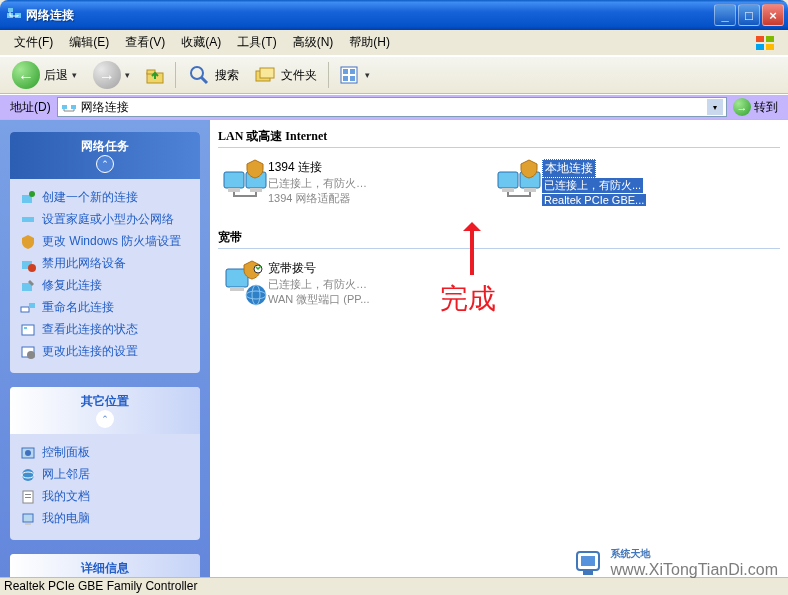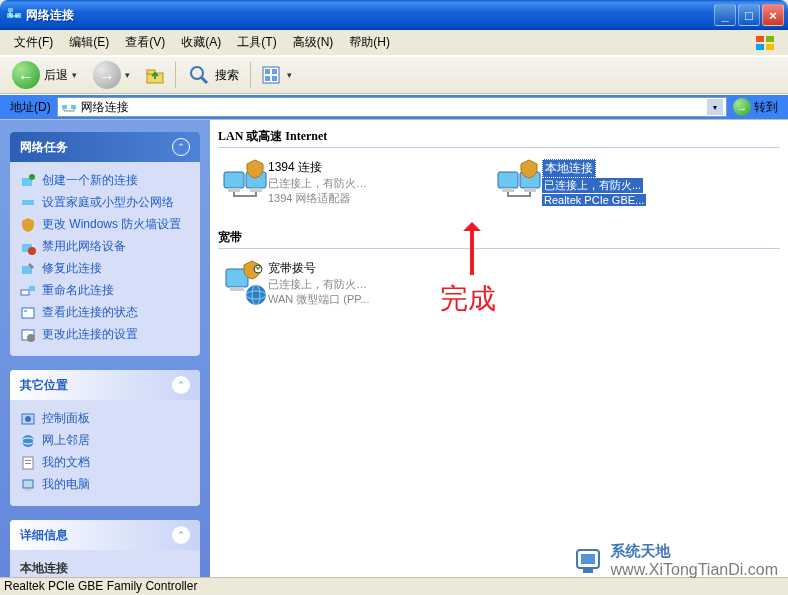--- a/index.html
+++ b/index.html
@@ -24,34 +24,34 @@
 .tool-btn { display: flex; align-items: center; gap: 4px; padding: 3px 6px; border-radius: 3px; cursor: default; }
 .tool-btn.icon-only { padding: 3px; }
 .tool-sep { width: 1px; height: 26px; background: #c0c0b0; margin: 0 3px; }
 .tool-drop { width: 10px; font-size: 9px; color: #333; }
 .nav-circle { width: 28px; height: 28px; border-radius: 50%; display: flex; align-items: center; justify-content: center; }
 .nav-green { background: radial-gradient(circle at 30% 30%, #a0e890, #2e9e2a); }
 .nav-gray { background: radial-gradient(circle at 30% 30%, #e8e8e8, #a0a0a0); }
 .nav-arrow { color: #fff; font-size: 16px; font-weight: bold; }
 
 
-.addressbar { height: 26px; background: #3b82f6; display: flex; align-items: center; padding: 0 4px; border-top: 1px solid #fff; border-bottom: 1px solid #c0c0b0; }
+.addressbar { height: 26px; background: #c4b5fd; display: flex; align-items: center; padding: 0 4px; border-top: 1px solid #fff; border-bottom: 1px solid #c0c0b0; }
 .addr-label { padding: 0 6px; }
 .addr-field { flex: 1; height: 20px; background: #fff; border: 1px solid #7f9db9; display: flex; align-items: center; padding: 0 3px; gap: 4px; }
 .addr-field .drop { margin-left: auto; width: 16px; height: 16px; background: #c9d8ed; display: flex; align-items: center; justify-content: center; font-size: 8px; }
 .go-btn { display: flex; align-items: center; gap: 3px; padding: 0 6px; }
 .go-icon { width: 18px; height: 18px; background: radial-gradient(circle at 30% 30%, #a0e890, #2e9e2a); border-radius: 50%; display: flex; align-items: center; justify-content: center; color: #fff; font-size: 11px; }
 
 
 .content { display: flex; height: calc(100% - 30px - 26px - 38px - 26px - 18px); background: #fff; }
 
 
 .sidepanel { width: 210px; background: linear-gradient(to bottom, #7aa1e6 0%, #6487dc 100%); padding: 12px 10px; overflow: hidden; }
 .panel-box { background: #d6dff7; border-radius: 4px; margin-bottom: 14px; }
-.panel-hdr { background: linear-gradient(to right, #fff 0%, #c6d3f7 100%); padding: 6px 10px; border-radius: 4px 4px 0 0; display: flex; align-items: center; justify-content: space-between; }
+.panel-hdr { background: linear-gradient(to right, #fff 0%, #c6d3f7 100%); padding: 6px 10px; border-radius: 4px 4px 0 0; display: flex; align-items: center; justify-content: space-between; flex-direction: column; }
 .panel-hdr.blue { background: linear-gradient(to right, #2c5fb3 0%, #4f83d8 100%); color: #fff; }
 .panel-hdr-title { font-weight: bold; color: #215dc6; }
 .panel-hdr.blue .panel-hdr-title { color: #fff; }
 .panel-chev { width: 18px; height: 18px; border-radius: 50%; background: #fff; display: flex; align-items: center; justify-content: center; font-size: 9px; color: #4f83d8; }
 .panel-hdr.blue .panel-chev { background: #4f83d8; color: #fff; border: 1px solid #fff; }
 .panel-body { padding: 8px 10px 10px; }
 .panel-item { display: flex; align-items: flex-start; gap: 6px; padding: 3px 0; color: #215dc6; cursor: pointer; }
 .panel-item .pi-icon { width: 16px; height: 16px; flex-shrink: 0; display: flex; align-items: center; justify-content: center; }
 .panel-item span.label { line-height: 1.3; }
 .detail-title { font-weight: bold; color: #333; padding: 2px 0; }
@@ -73,21 +73,21 @@
 .annot-arrow { position: absolute; left: 260px; top: 105px; width: 4px; height: 50px; background: #ed1c24; }
 .annot-arrow::before { content: ''; position: absolute; top: -12px; left: -7px; border: 9px solid transparent; border-bottom-color: #ed1c24; }
 .annot-text { position: absolute; left: 230px; top: 160px; color: #ed1c24; font-size: 28px; font-family: "SimSun"; }
 
 
 .statusbar { height: 16px; background: #ece9d8; border-top: 1px solid #c0c0b0; padding: 1px 4px; font-family: "SimSun", monospace; font-size: 12px; display: flex; align-items: center; }
 
 
 .watermark { position: absolute; right: 10px; bottom: 16px; display: flex; align-items: center; gap: 4px; opacity: 0.85; }
 .watermark .wm-text { font-family: "Microsoft YaHei", sans-serif; }
-.watermark .wm-title { font-size: 15px; font-weight: bold; color: #2060b0; }
+.watermark .wm-title { font-size: 10px; font-weight: bold; color: #2060b0; }
 .watermark .wm-url { font-size: 16px; color: #666; }
 
 
 svg { display: block; }
 </style>
 </head>
 <body>
 
 <div class="titlebar">
   <svg class="icon" viewBox="0 0 16 16">
@@ -142,20 +142,27 @@
       </svg>
   </div>
   <div class="tool-sep"></div>
   <div class="tool-btn">
     <svg width="24" height="24">
         <circle cx="10" cy="10" r="6" fill="none" stroke="#4070c0" stroke-width="2"></circle>
         <line x1="14" y1="14" x2="20" y2="20" stroke="#4070c0" stroke-width="3"></line>
       </svg>
     <span>搜索</span>
   </div>
+  <div class="tool-btn">
+    <svg width="24" height="24">
+        <rect x="3" y="8" width="14" height="10" fill="#f0d66a" stroke="#b89020"></rect>
+        <rect x="7" y="5" width="14" height="10" fill="#fae89a" stroke="#b89020"></rect>
+      </svg>
+    <span>文件夹</span>
+  </div>
   <div class="tool-sep"></div>
   <div class="tool-btn icon-only">
     <svg width="24" height="24">
         <rect x="4" y="4" width="16" height="16" fill="#fff" stroke="#4070c0"></rect>
         <rect x="6" y="6" width="5" height="5" fill="#6ba0e0"></rect>
         <rect x="13" y="6" width="5" height="5" fill="#6ba0e0"></rect>
         <rect x="6" y="13" width="5" height="5" fill="#6ba0e0"></rect>
         <rect x="13" y="13" width="5" height="5" fill="#6ba0e0"></rect>
       </svg>
     <span class="tool-drop">▾</span>

